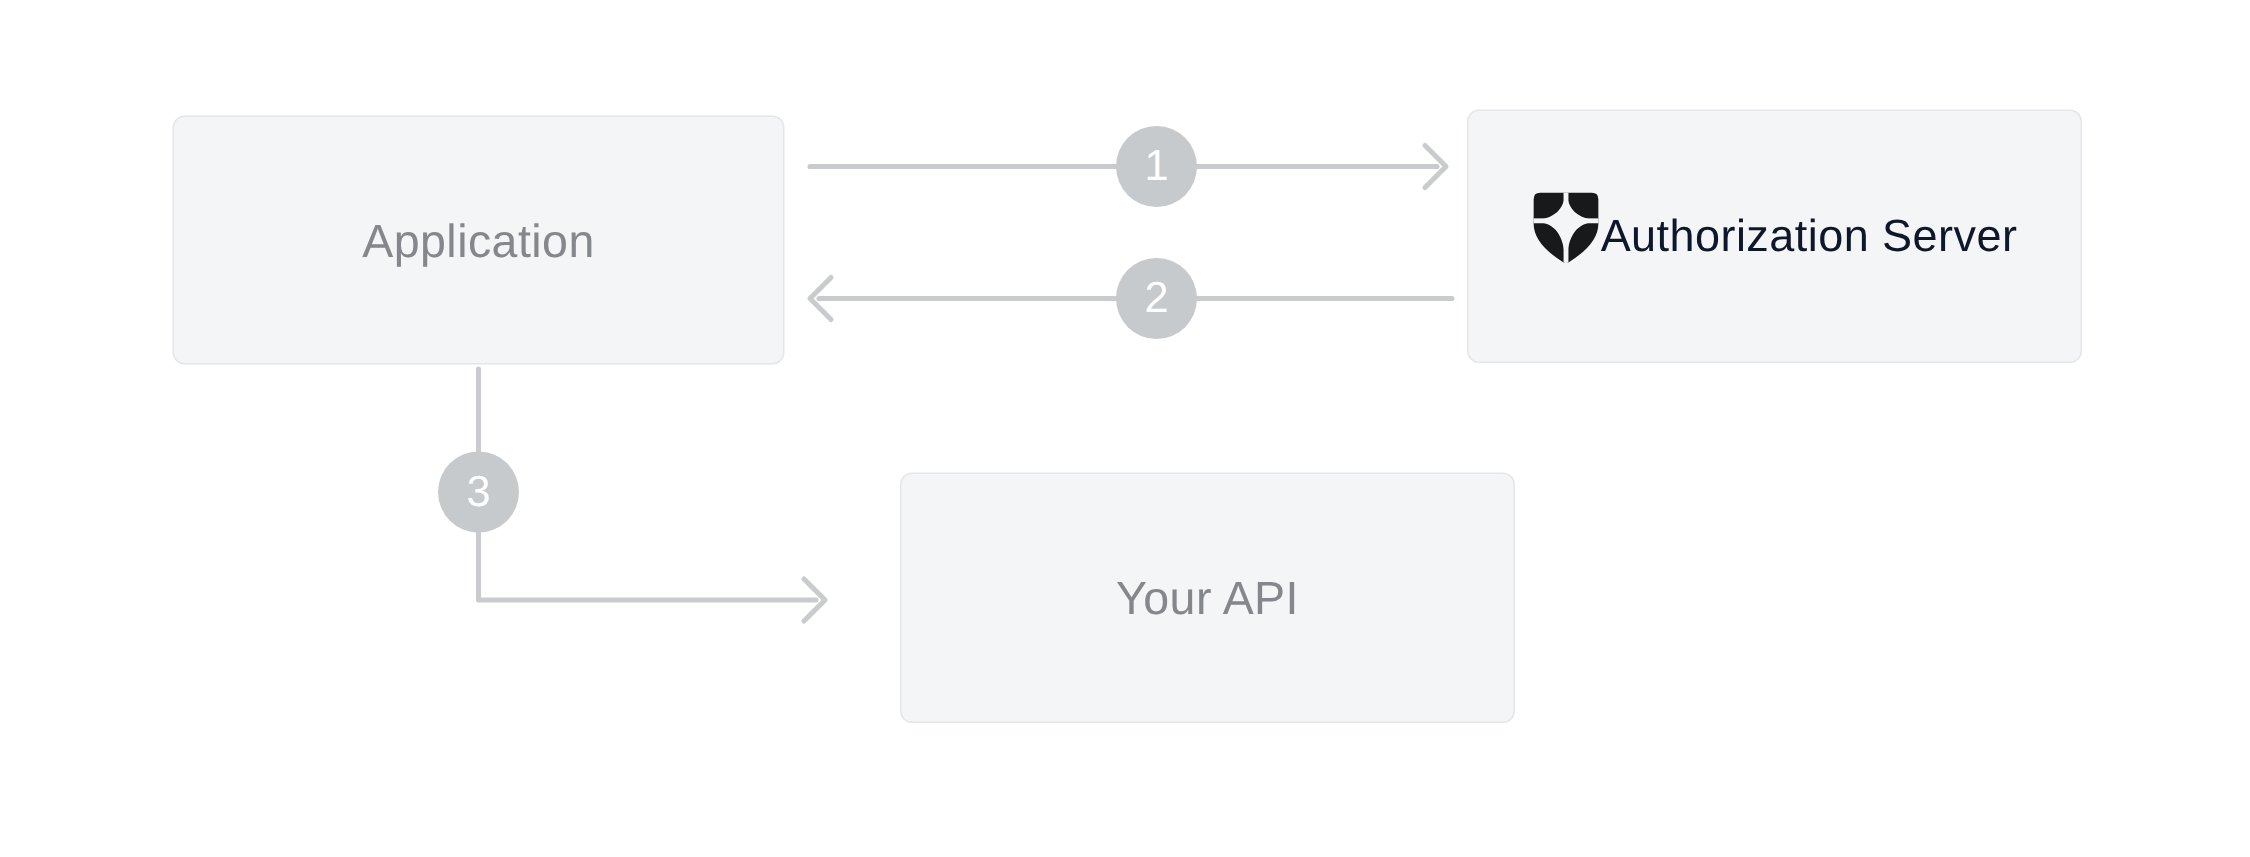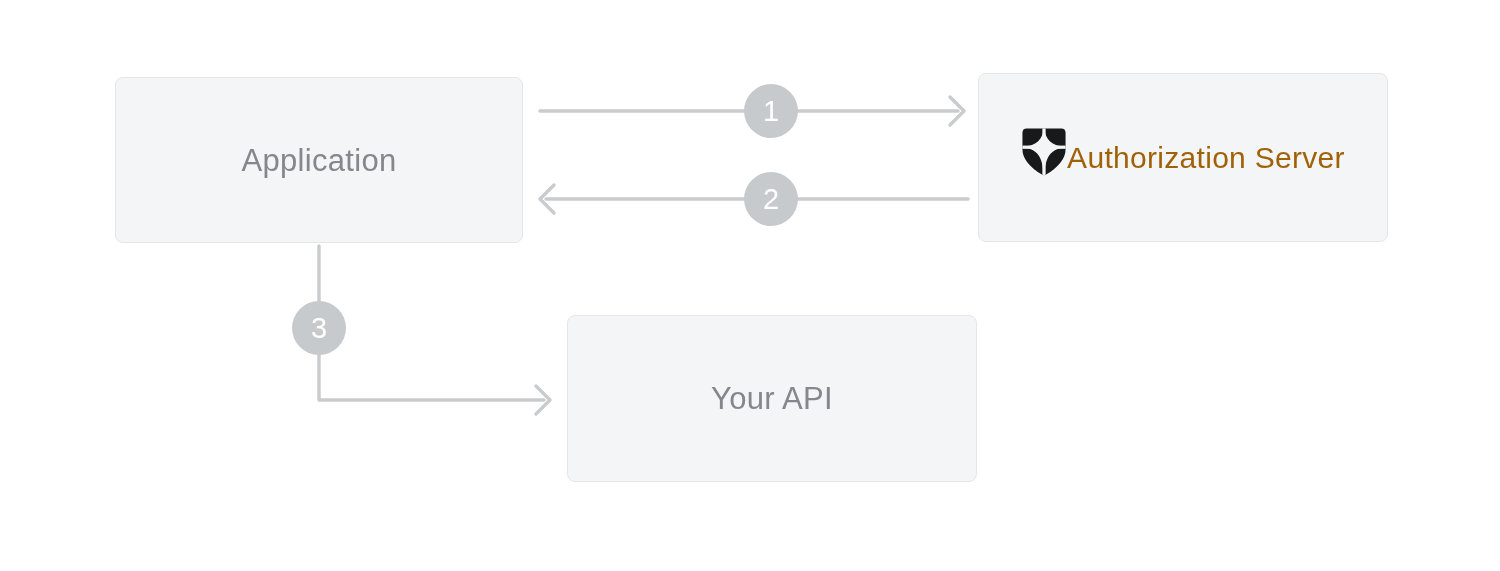--- a/index.html
+++ b/index.html
@@ -18,21 +18,21 @@
     border-radius: 8px;
     box-sizing: border-box;
     display: flex;
     flex-direction: row;
     align-items: center;
     justify-content: center;
     text-align: center;
   }
   .node-app  { left: 115px; top: 77px;  width: 408px; height: 166px; }
   .node-auth { left: 978px; top: 73px;  width: 410px; height: 169px; }
-  .node-api  { left: 567px; top: 315px; width: 410px; height: 167px; }
+  .node-api  { left: 600px; top: 315px; width: 410px; height: 167px; }
   .node-line {
     display: block;
     font-size: 31px;
     line-height: 45px;
     color: #84878b;
     letter-spacing: 0.3px;
   }
   .brand-row {
     display: flex;
     align-items: center;
@@ -42,21 +42,21 @@
   }
   .brand-text {
     font-size: 26px;
     color: #1b1d1f;
     font-weight: 500;
     letter-spacing: 0.2px;
   }
   .auth-label {
     font-size: 30px;
     line-height: 36px;
-    color: #a16207;
+    color: #0f172a;
     letter-spacing: 0.3px;
   }
   .arrow-layer {
     position: absolute;
     left: 0; top: 0;
     width: 1500px;
     height: 571px;
     pointer-events: none;
   }
   .badge {

